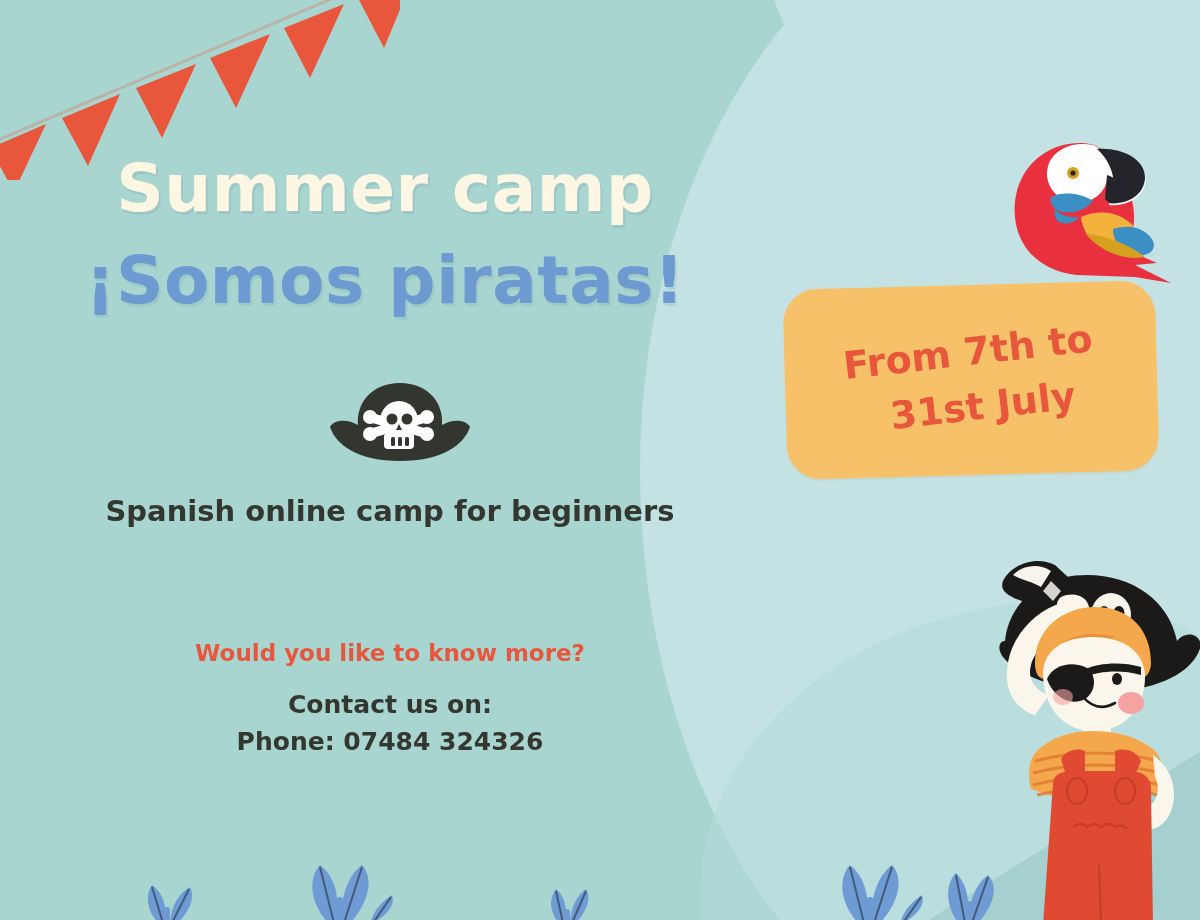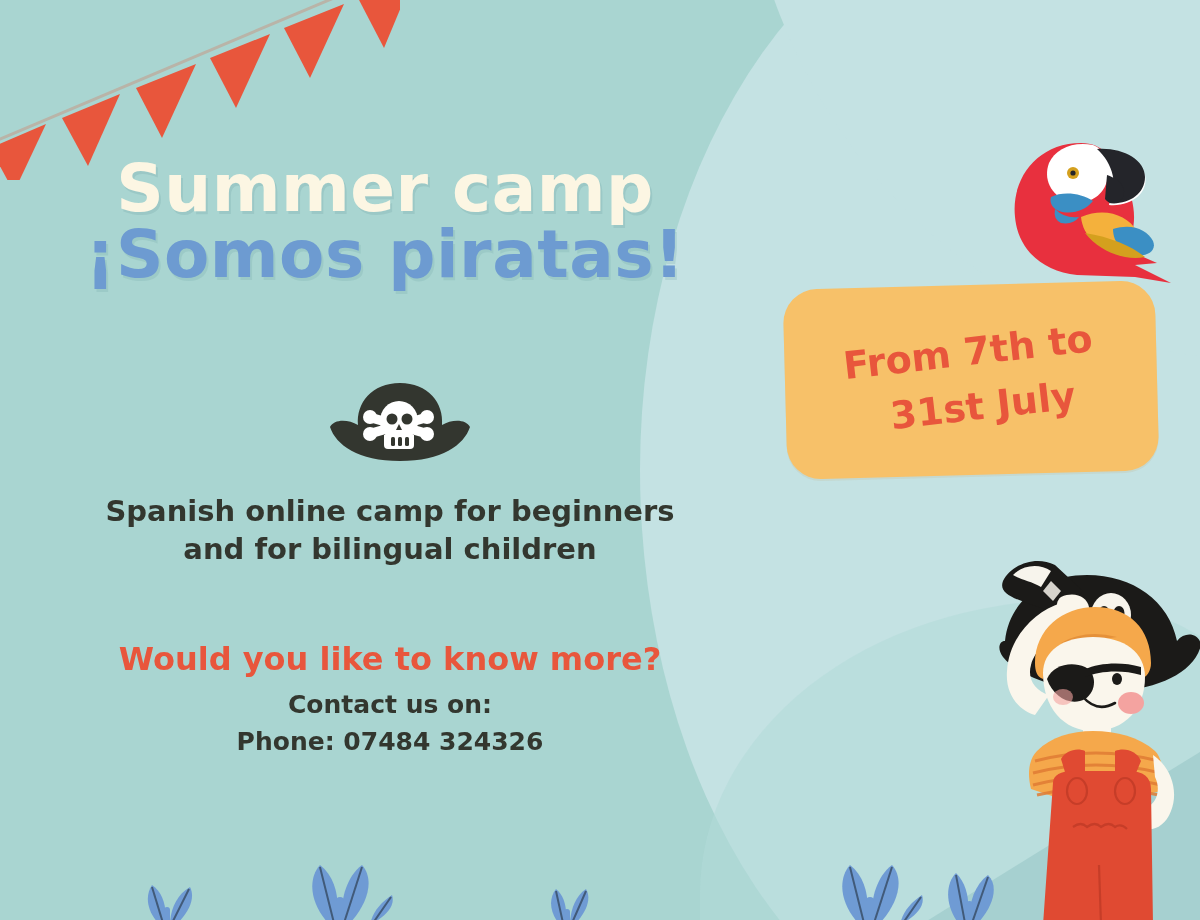--- a/index.html
+++ b/index.html
@@ -59,36 +59,37 @@
     font-size:66px; font-weight:bold; letter-spacing:.5px;
     color:#fcf6e3;
     text-shadow:2px 3px 0 rgba(120,170,170,.28);
     line-height:1.0;
   }
   .headline-2 {
     font-size:66px; font-weight:bold; letter-spacing:.5px;
     color:#6d9bd1;
     text-shadow:2px 3px 0 rgba(120,170,170,.25);
     line-height:1.0;
+    margin-top:26px;
   }
 
   
   .hat-icon { position:absolute; left:322px; top:375px; width:156px; height:95px; }
 
   
   .subhead {
     position:absolute; left:0; top:492px; width:780px;
     text-align:center;
     font-size:29px; font-weight:bold; line-height:1.32;
     color:#33372f;
   }
   .cta {
     position:absolute; left:0; top:640px; width:780px;
     text-align:center;
-    font-size:32px; font-weight:bold;
+    font-size:23px; font-weight:bold;
     color:#e8563c;
   }
   .contact {
     position:absolute; left:0; top:686px; width:780px;
     text-align:center;
     font-size:25px; font-weight:bold; line-height:1.48;
     color:#33372f;
   }
   .contact div { white-space:nowrap; }
 
@@ -168,21 +169,20 @@
         <path d="M74 55 l3 -6 l3 6 z"></path>
         <rect x="69" y="62" width="4" height="9" rx="1.5"></rect>
         <rect x="76" y="62" width="4" height="9" rx="1.5"></rect>
         <rect x="83" y="62" width="4" height="9" rx="1.5"></rect>
       </g>
     </svg>
   </div>
 
   <div class="subhead">
     <div>Spanish online camp for beginners</div>
-    <div>and for bilingual children</div>
   </div>
 
   <div class="cta">Would you like to know more?</div>
 
   <div class="contact">
     <div>Contact us on:</div>
     <div>Phone: 07484 324326</div>
   </div>
 
   <div class="date-badge">

